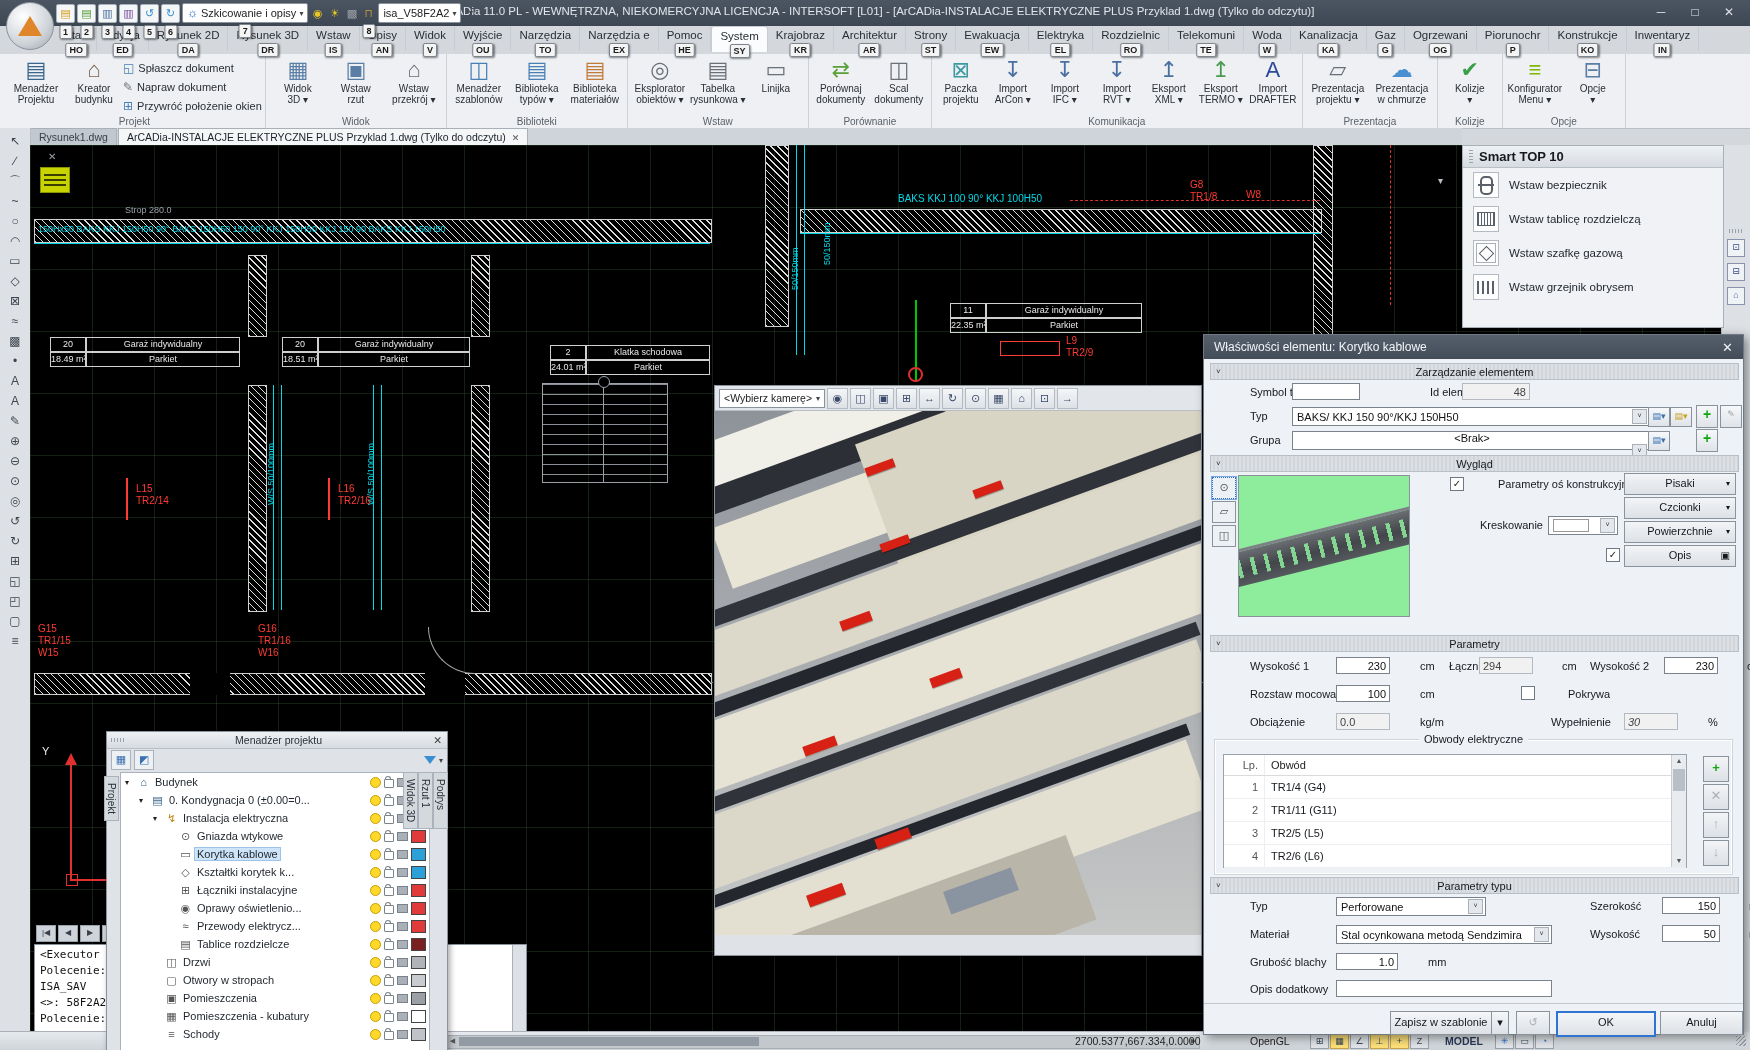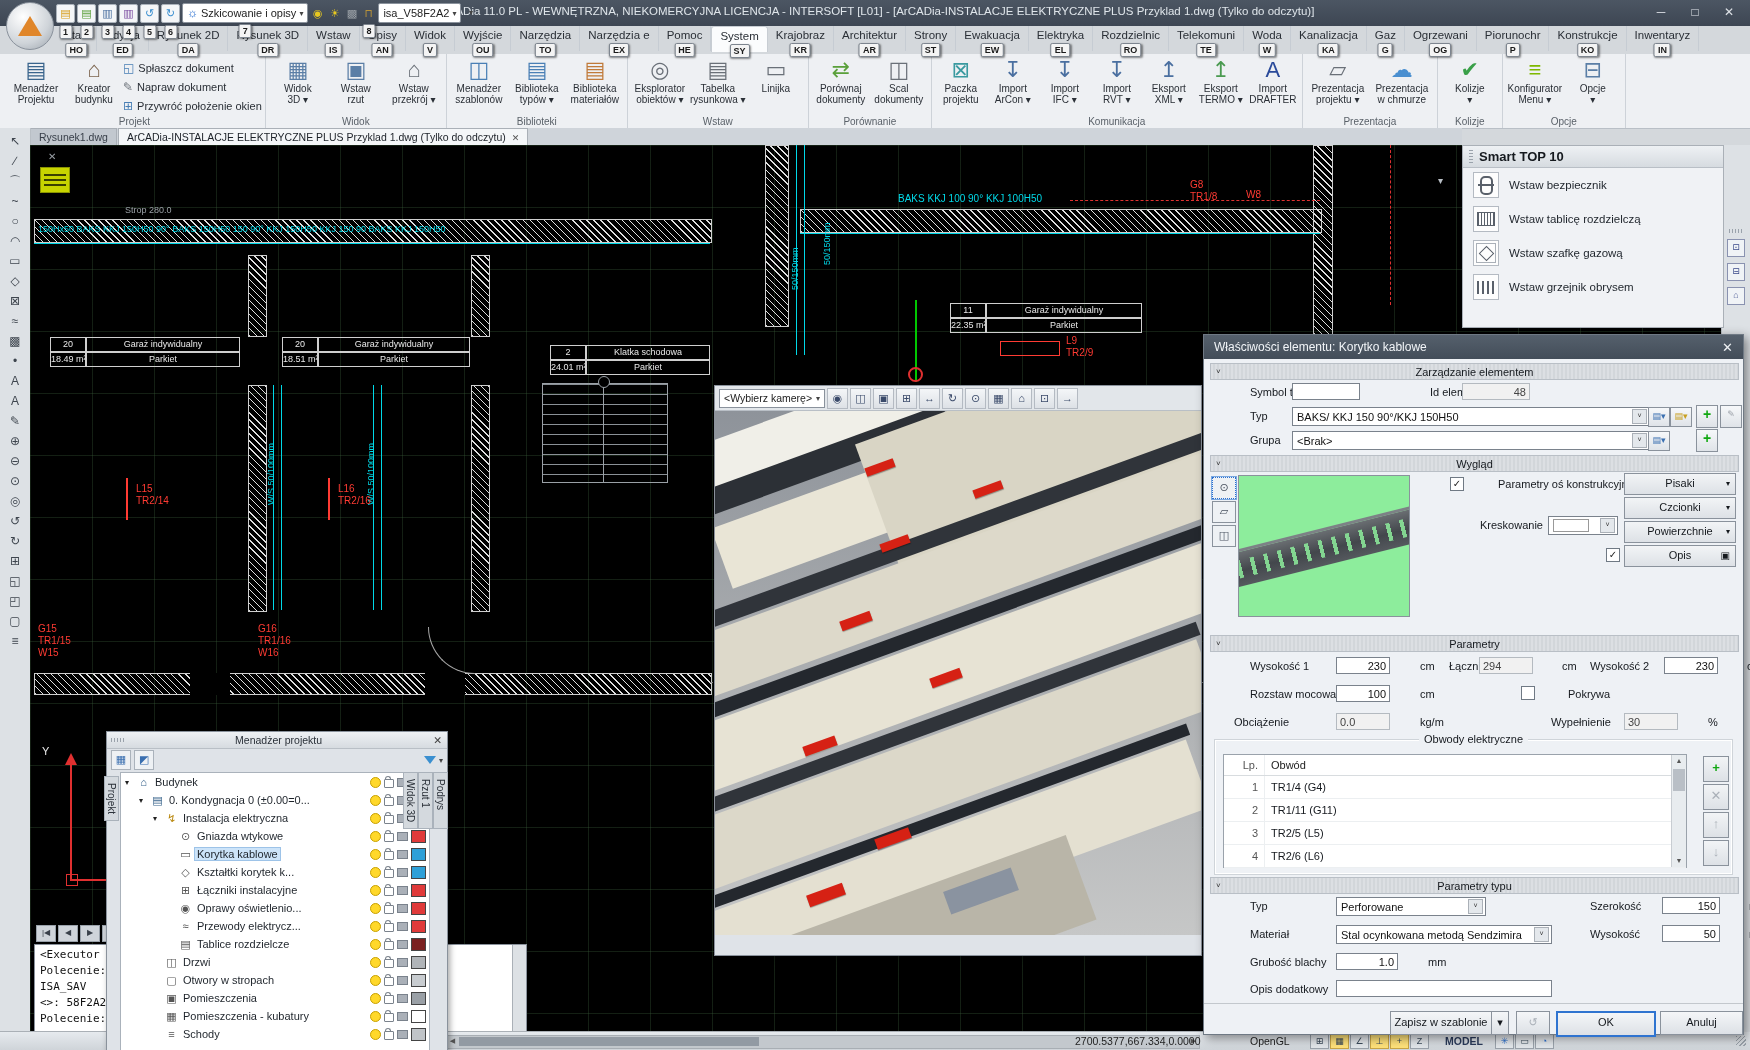--- a/index.html
+++ b/index.html
@@ -1098,21 +1098,21 @@
   <div class="combo" style="left:88px;top:72px;width:350px;">
     <span>BAKS/ KKJ 150 90°/KKJ 150H50</span>
       <span class="cc">˅</span>
     </div>
   <div class="mini" style="left:444px;top:72px;color:#3a6fb0;">▤▾</div>
   <div class="mini" style="left:466px;top:72px;color:#c8a020;">▤▾</div>
   <div class="mini plus" style="left:492px;top:70px;height:21px;">+</div>
   <div class="mini dis" style="left:516px;top:70px;height:21px;">✎</div>
 
   <div class="lab" style="left:16px;top:99px;">Grupa</div>
-  <div class="combo" style="left:88px;top:96px;width:350px;">
+  <div class="combo" style="left:88px;top:96px;width:350px;flex-direction:column;">
     <span>&lt;Brak&gt;</span>
       <span class="cc">˅</span>
     </div>
   <div class="mini" style="left:444px;top:96px;color:#3a6fb0;">▤▾</div>
   <div class="mini plus" style="left:492px;top:94px;height:21px;">+</div>
 
   <div class="secbar" style="top:120px;">
     <span class="ch">˅</span>
       <span class="t">Wygląd</span>
     </div>
@@ -1156,25 +1156,25 @@
   <div class="lab" style="left:356px;top:325px;">Wysokość 2</div>
   <input class="inp num" style="left: 460px; top: 322px; width: 46px;" value="230">
   <div class="lab" style="left:513px;top:325px;">cm</div>
 
   <div class="lab" style="left:16px;top:353px;">Rozstaw mocowań</div>
   <input class="inp num" style="left: 132px; top: 350px; width: 46px;" value="100">
   <div class="lab" style="left:186px;top:353px;">cm</div>
   <div class="chk" style="left:317px;top:351px;"></div>
   <div class="lab" style="left:334px;top:353px;">Pokrywa</div>
 
-  <div class="lab" style="left:0;top:381px;">Obciążenie</div>
+  <div class="lab" style="left:16px;top:381px;">Obciążenie</div>
   <input class="inp dis" style="left: 132px; top: 378px; width: 46px;" value="0.0">
   <div class="lab" style="left:186px;top:381px;">kg/m</div>
   <div class="lab" style="left:317px;top:381px;">Wypełnienie</div>
-  <input class="inp dis" style="left: 420px; top: 378px; width: 46px;" value="30">
+  <input class="inp dis" style="left: 420px; top: 378px; width: 46px; font-style: italic;" value="30">
   <div class="lab" style="left:474px;top:381px;">%</div>
 
   <div id="gbox">
     <div class="legend"><span>Obwody elektryczne</span></div>
     <div id="obw-tbl">
       <div class="obw-hd">
         <span class="obw-lp">Lp.</span>
         <span style="padding-left:6px;">Obwód</span>
       </div>
       <div>

